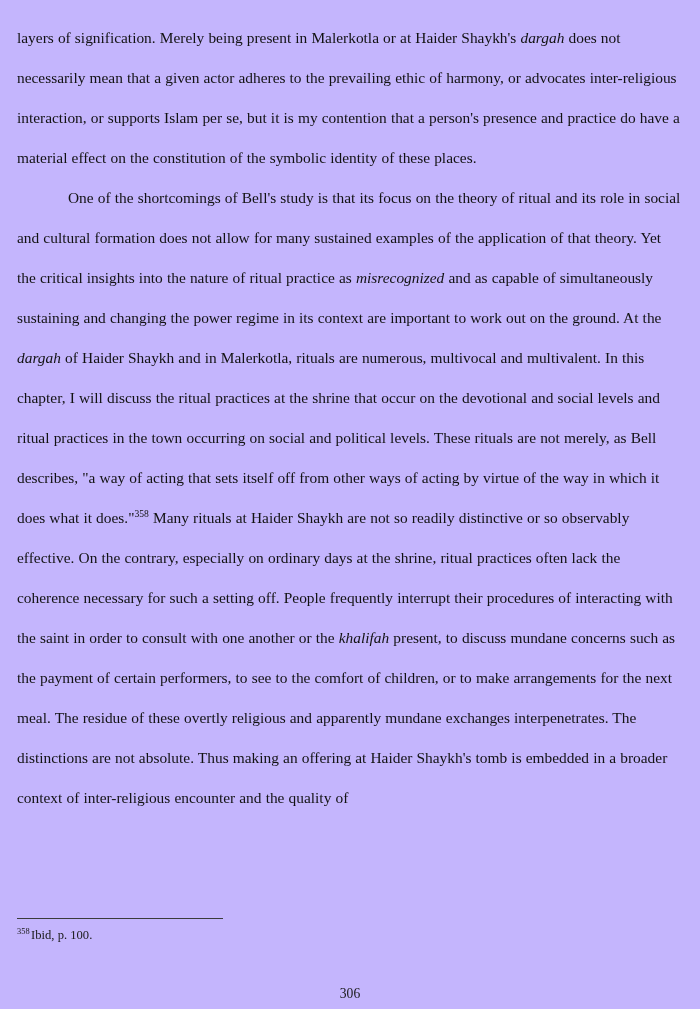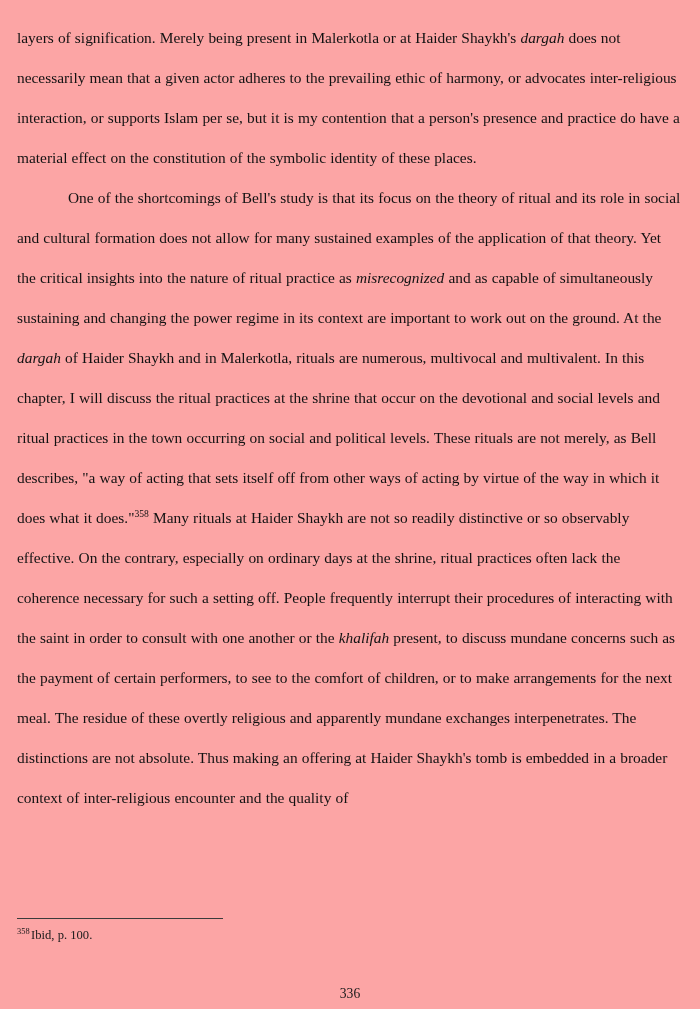--- a/index.html
+++ b/index.html
@@ -9,21 +9,21 @@
     background: #ffffff;
   }
   body {
     font-family: "Liberation Serif", "DejaVu Serif", serif;
     color: #000000;
   }
   .page {
     position: relative;
     width: 700px;
     height: 1009px;
-    background: #fca5a5;
+    background: #c4b5fd;
     overflow: hidden;
     box-sizing: border-box;
   }
   .body-text {
     position: absolute;
     left: 17px;
     top: 18px;
     width: 666px;
     font-size: 15.4px;
     line-height: 40px;
@@ -95,15 +95,15 @@
     <p class="para indented"><span>One of the shortcomings of Bell's study is that its focus on the theory of ritual and its role in social and cultural formation does not allow for many sustained examples of the application of that theory.  Yet the critical insights into the nature of ritual practice as </span><i>misrecognized</i><span> and as capable of simultaneously sustaining and changing the power regime in its context are important to work out on the ground.  At the </span><i>dargah</i><span> of Haider Shaykh and in Malerkotla, rituals are numerous, multivocal and multivalent.  In this chapter, I will discuss the ritual practices at the shrine that occur on the devotional and social levels and ritual practices in the town occurring on social and political levels.  These rituals are not merely, as Bell describes, "a way of acting that sets itself off from other ways of acting by virtue of the way in which it does what it does."</span><sup class="fn-ref">358</sup><span> Many rituals at Haider Shaykh are not so readily distinctive or so observably effective.  On the contrary, especially on ordinary days at the shrine, ritual practices often lack the coherence necessary for such a setting off.  People frequently interrupt their procedures of interacting with the saint in order to consult with one another or the </span><i>khalifah</i><span> present, to discuss mundane concerns such as the payment of certain performers, to see to the comfort of children, or to make arrangements for the next meal.  The residue of these overtly religious and apparently mundane exchanges interpenetrates.  The distinctions are not absolute.  Thus making an offering at Haider Shaykh's tomb is embedded in a broader context of inter-religious encounter and the quality of</span></p>
   </div>
 
   <div class="footnote-area">
     <hr class="footnote-rule">
     <p class="footnote-item">
       <sup>358</sup><span>Ibid, p. 100.</span>
     </p>
   </div>
 
-  <div class="page-number">336</div>
+  <div class="page-number">306</div>
 
 </div>
 
 </body></html>

